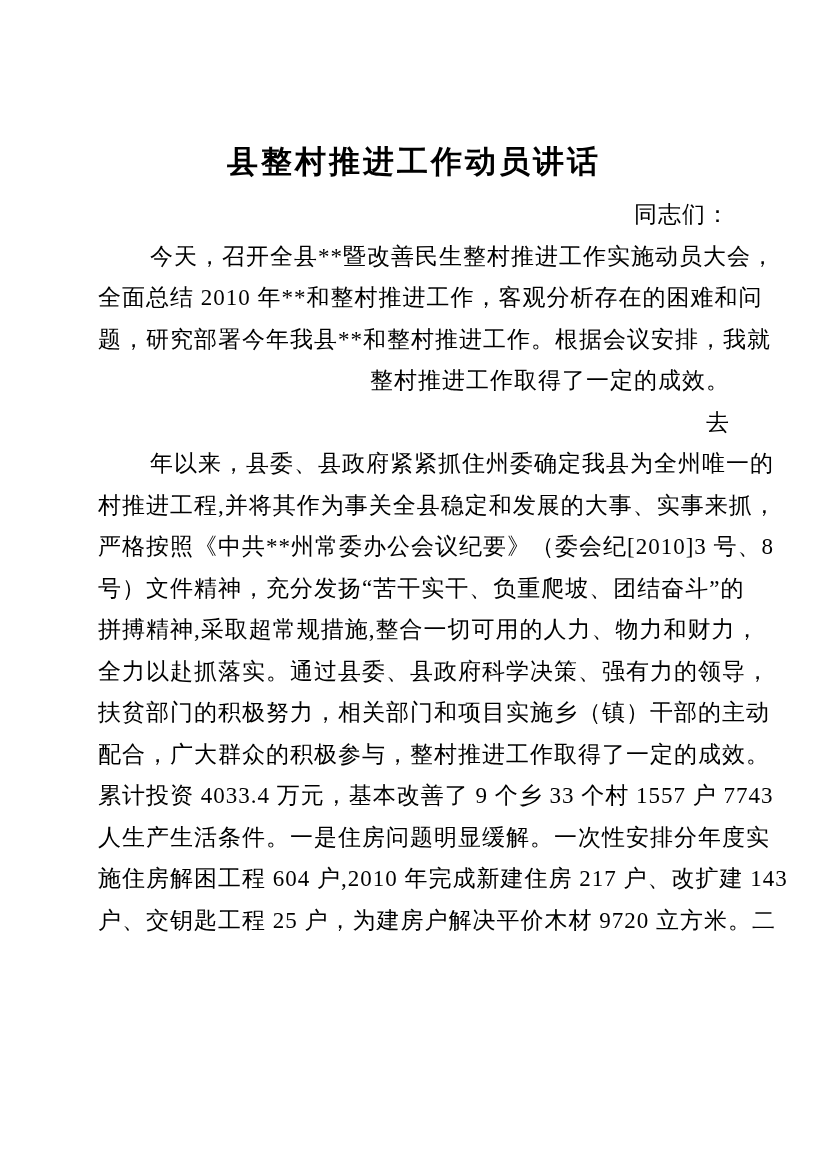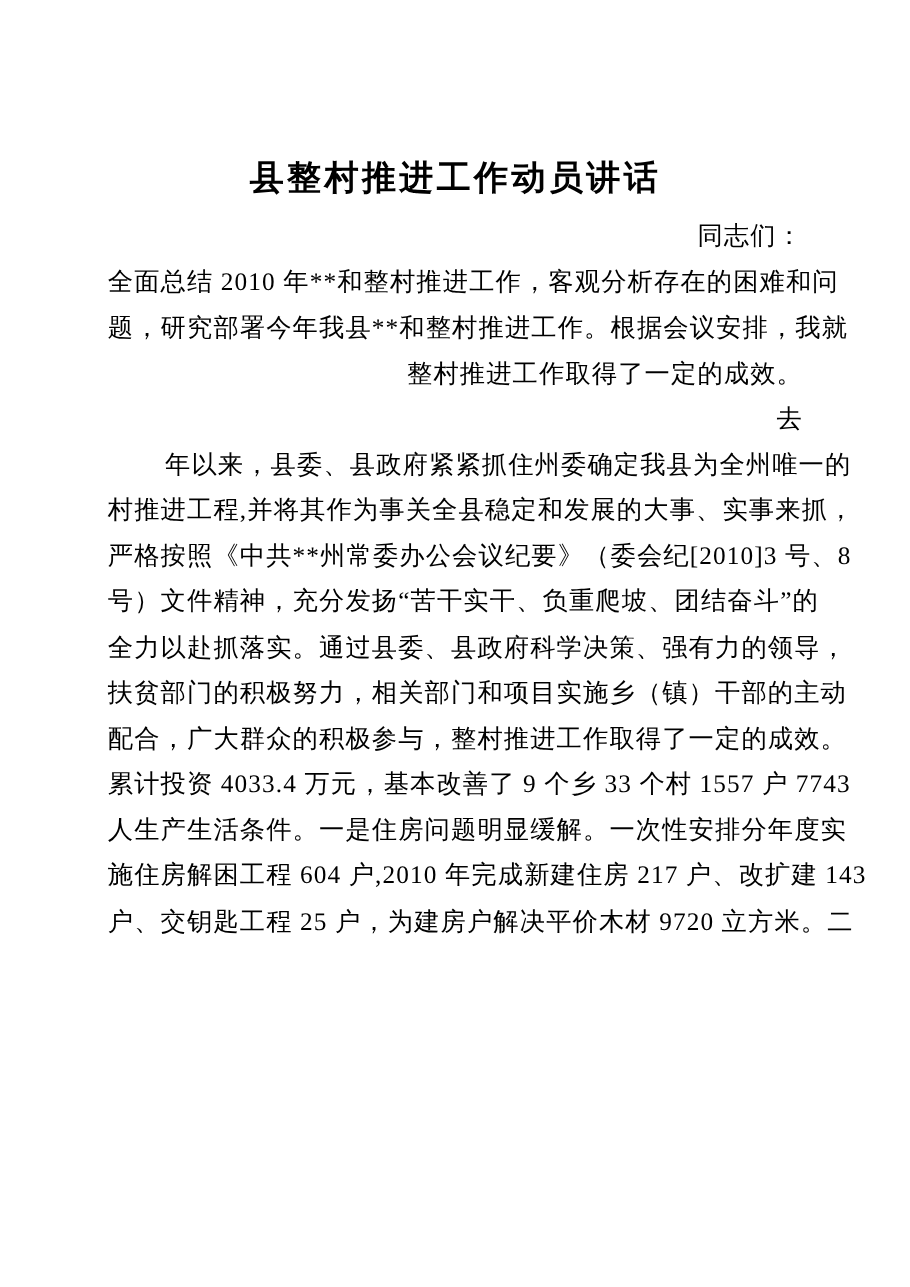--- a/index.html
+++ b/index.html
@@ -59,28 +59,30 @@
   }
 </style>
 </head>
 <body>
 
 <div class="page">
   <div class="doc-title">县整村推进工作动员讲话</div>
 
   <div class="doc-body">
       <div class="text-line indent">同志们：</div>
+      <div class="text-line indent">今天，召开全县**暨改善民生整村推进工作实施动员大会，</div>
       <div class="text-line">全面总结 2010 年**和整村推进工作，客观分析存在的困难和问</div>
       <div class="text-line">题，研究部署今年我县**和整村推进工作。根据会议安排，我就</div>
       <div class="text-line">整村推进工作取得了一定的成效。</div>
       <div class="text-line indent">去</div>
       <div class="text-line indent">年以来，县委、县政府紧紧抓住州委确定我县为全州唯一的</div>
       <div class="text-line">村推进工程,并将其作为事关全县稳定和发展的大事、实事来抓，</div>
       <div class="text-line">严格按照《中共**州常委办公会议纪要》（委会纪[2010]3 号、8</div>
       <div class="text-line">号）文件精神，充分发扬“苦干实干、负重爬坡、团结奋斗”的</div>
+      <div class="text-line">拼搏精神,采取超常规措施,整合一切可用的人力、物力和财力，</div>
       <div class="text-line">全力以赴抓落实。通过县委、县政府科学决策、强有力的领导，</div>
       <div class="text-line">扶贫部门的积极努力，相关部门和项目实施乡（镇）干部的主动</div>
       <div class="text-line">配合，广大群众的积极参与，整村推进工作取得了一定的成效。</div>
       <div class="text-line">累计投资 4033.4 万元，基本改善了 9 个乡 33 个村 1557 户 7743</div>
       <div class="text-line">人生产生活条件。一是住房问题明显缓解。一次性安排分年度实</div>
       <div class="text-line">施住房解困工程 604 户,2010 年完成新建住房 217 户、改扩建 143</div>
       <div class="text-line">户、交钥匙工程 25 户，为建房户解决平价木材 9720 立方米。二</div>
     </div>
 
   <div class="page-footer">

